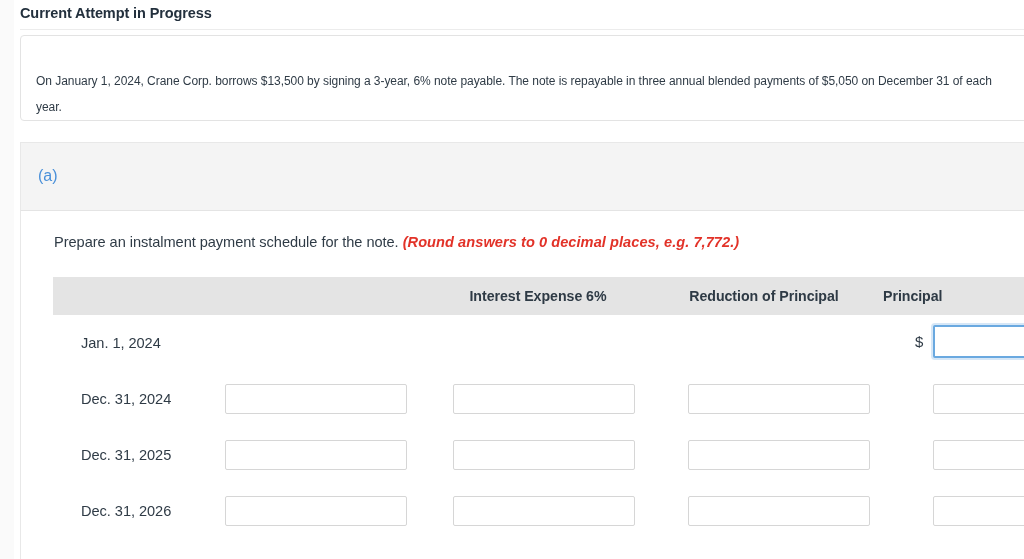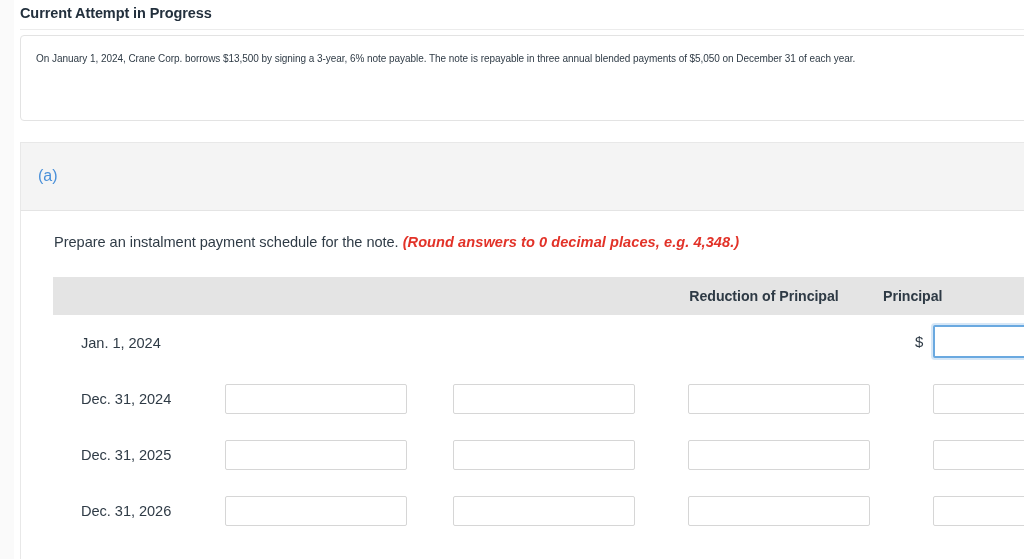--- a/index.html
+++ b/index.html
@@ -61,23 +61,23 @@
     top: 35px;
     width: 1010px;
     height: 86px;
     background: #ffffff;
     border: 1px solid #e3e3e3;
     border-radius: 4px;
   }
   .problem-text {
     position: absolute;
     left: 15px;
-    top: 10px;
+    top: 32px;
     width: 980px;
-    font-size: 10px;
+    font-size: 12px;
     line-height: 26px;
     color: #2f3b46;
     letter-spacing: -0.05px;
   }
 
   
   .part-band {
     position: absolute;
     left: 20px;
     top: 142px;
@@ -229,26 +229,27 @@
   </div>
 
   <div class="part-band">
     <div class="part-label">(a)</div>
   </div>
 
   <div class="body-panel">
 
     <div class="instruction">
       <span>Prepare an instalment payment schedule for the note.</span>
-      <span class="round-note">(Round answers to 0 decimal places, e.g. 4,348.)</span>
+      <span class="round-note">(Round answers to 0 decimal places, e.g. 7,772.)</span>
     </div>
 
     <div class="table-wrap">
 
       <div class="thead">
+        <div class="th th-interest">Interest Expense 6%</div>
         <div class="th th-reduction">Reduction of Principal</div>
         <div class="th th-principal">Principal</div>
       </div>
 
       <div class="row row-0">
         <div class="row-label">Jan. 1, 2024</div>
         <div class="dollar">$</div>
         <input class="cell-input col-principal focused" type="text" value="" style="">
       </div>
 

